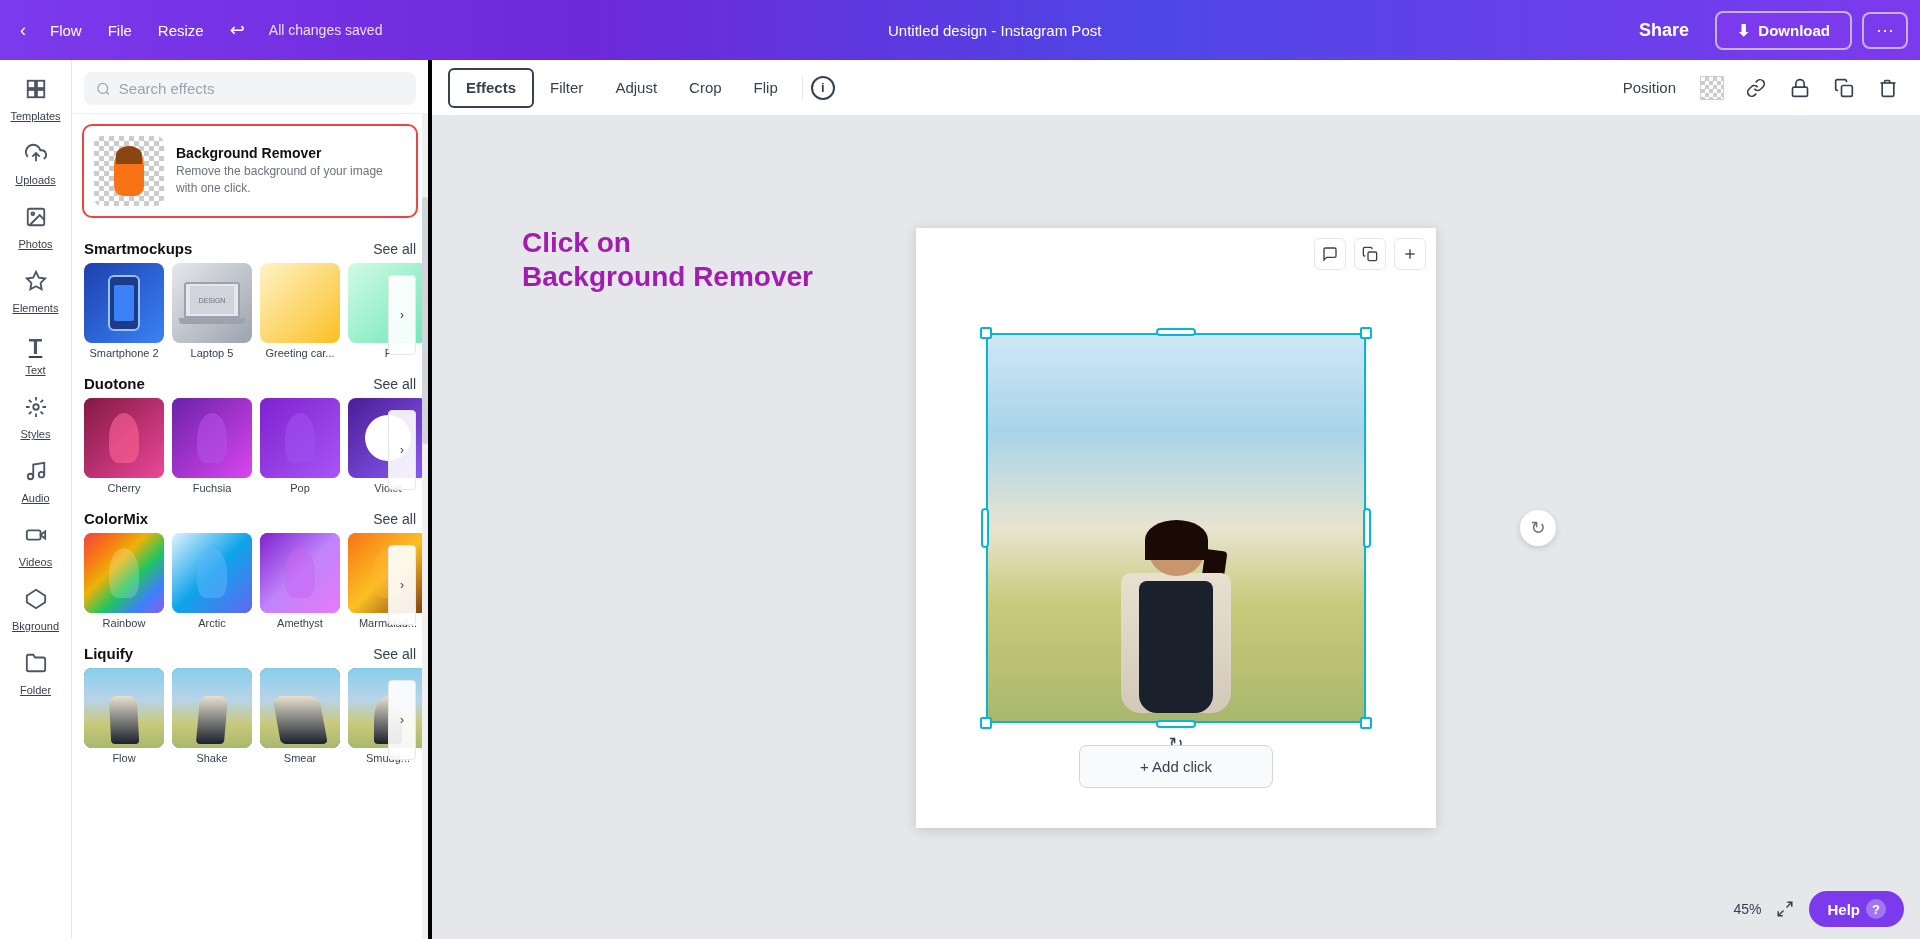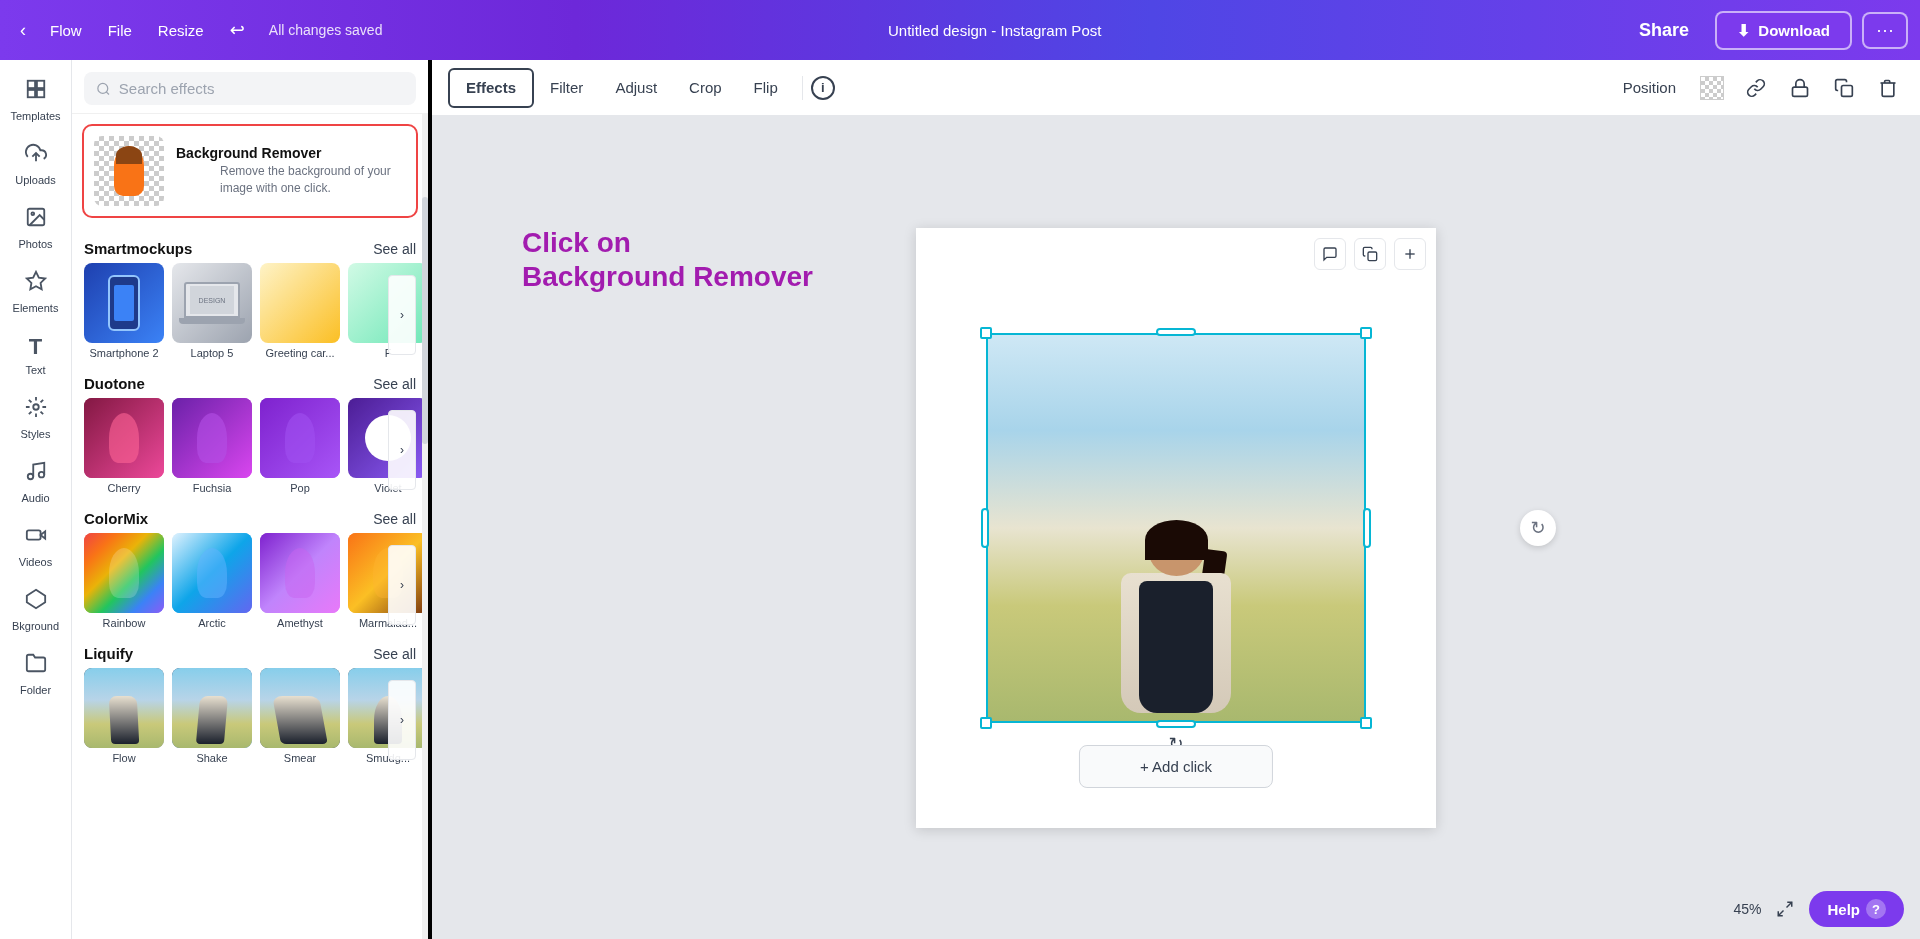--- a/index.html
+++ b/index.html
@@ -80,20 +80,21 @@
     .sidebar-item {
       display: flex;
       flex-direction: column;
       align-items: center;
       padding: 10px 6px;
       cursor: pointer;
       border-radius: 8px;
       width: 68px;
       gap: 4px;
       color: #374151;
+      text-decoration: underline;
     }
     .sidebar-item .icon { font-size: 22px; color: #4b5563; }
     .sidebar-item .label { font-size: 11px; color: #374151; text-align: center; }
 
     
     .effects-panel {
       width: 360px;
       background: white;
       border-right: 4px solid #000000;
       display: flex;
@@ -147,21 +148,21 @@
       background-size: 10px 10px;
       background-position: 0 0, 0 5px, 5px -5px, -5px 0px;
       background-color: white;
       width: 100%;
       height: 100%;
       display: flex;
       align-items: center;
       justify-content: center;
     }
     .bg-remover-info h3 { font-size: 14px; font-weight: 700; color: #111; }
-    .bg-remover-info p { font-size: 12px; color: #6b7280; line-height: 1.4; margin-top: 2px; margin-left: 44px; }
+    .bg-remover-info p { font-size: 12px; color: #6b7280; line-height: 1.4; margin-top: 2px; }
 
     
     .section-header {
       display: flex;
       justify-content: space-between;
       align-items: center;
       padding: 8px 12px 6px;
     }
     .section-title { font-size: 15px; font-weight: 700; color: #111; }
     .see-all { font-size: 14px; color: #374151; cursor: pointer; font-weight: 500; }

